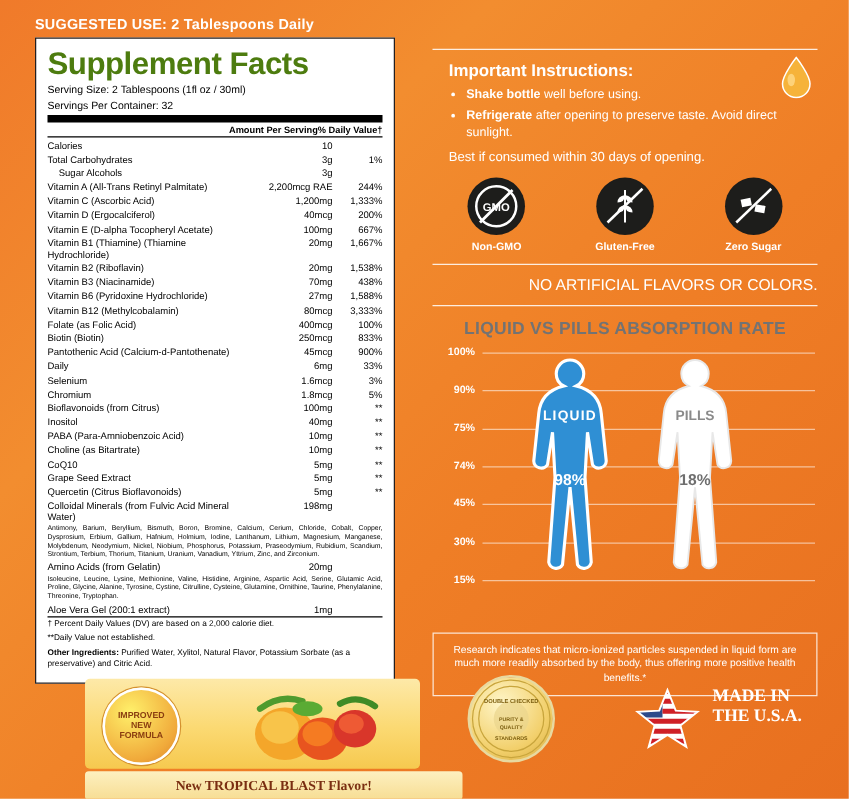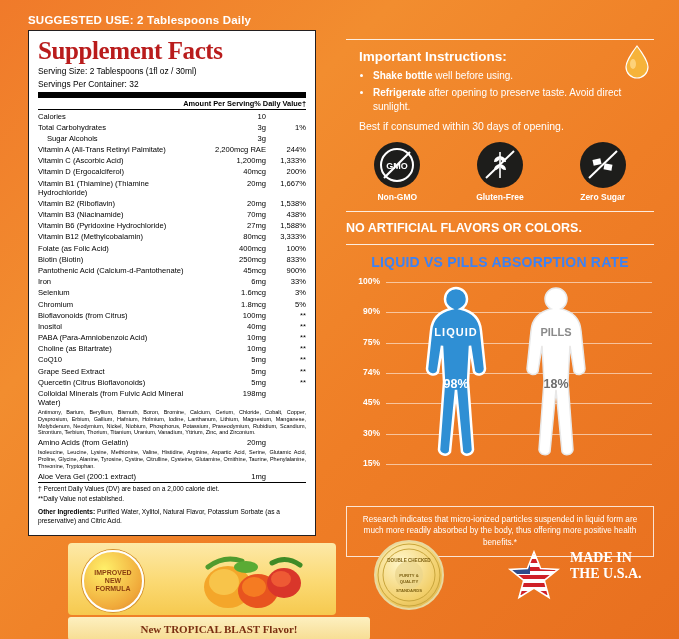--- a/index.html
+++ b/index.html
@@ -19,22 +19,22 @@
   .suggested-use{
     font-size:11.5px;font-weight:bold;color:#ffffff;letter-spacing:.2px;
     margin-bottom:4px;
   }
   .sf-panel{
     background:#ffffff;border:1px solid #231f20;
     padding:7px 9px 9px 9px;
     box-sizing:border-box;width:288px;
   }
   .sf-title{
-    font-size:25px;font-weight:bold;color:#b91c1c;letter-spacing:-0.4px;line-height:1.05;
-    font-family:Liberation Serif, serif;
+    font-size:25px;font-weight:bold;color:#4d7c0f;letter-spacing:-0.4px;line-height:1.05;
+    font-family:Liberation Sans, sans-serif;
   }
   .sf-serv{font-size:8.4px;color:#000;line-height:1.25;margin-top:2px;}
   .rule-thick{border-top:6px solid #000;margin:3px 0 0 0;}
   .rule-thin{border-top:1px solid #000;margin:0;}
 
   table.sf{width:100%;border-collapse:collapse;font-size:7.6px;color:#000;}
   table.sf td{padding:1.1px 0;vertical-align:top;}
   td.amt{text-align:right;width:74px;white-space:nowrap;}
   td.dv{text-align:right;width:40px;white-space:nowrap;}
   .hdr td{font-weight:bold;font-size:7.4px;padding-bottom:1px;}
@@ -87,24 +87,24 @@
   .icons-row{display:flex;justify-content:space-around;margin-top:10px;}
   .icon-item{text-align:center;width:84px;}
   .icon-circ{
     width:46px;height:46px;border-radius:50%;
     background:#1d1d1b;margin:0 auto 4px auto;
     display:flex;align-items:center;justify-content:center;
     position:relative;
   }
   .icon-lbl{font-size:8.5px;font-weight:bold;color:#fff;}
   .no-artificial{
-    text-align:left;font-size:12.5px;font-weight:bold;color:#fff;margin-top:8px;
+    text-align:right;font-size:12.5px;font-weight:normal;color:#fff;margin-top:8px;
   }
   .chart-title{
-    text-align:center;font-size:14px;font-weight:bold;color:#3b82f6;margin:2px 0 6px 0;letter-spacing:.2px;
+    text-align:center;font-size:14px;font-weight:bold;color:#737373;margin:2px 0 6px 0;letter-spacing:.2px;
   }
   .chart-wrap{position:relative;height:212px;margin-top:2px;}
   .y-axis{position:absolute;left:0;top:0;width:34px;height:196px;}
   .y-tick{position:absolute;left:0;width:34px;text-align:right;font-size:8.5px;font-weight:bold;color:#fff;}
   .grid{position:absolute;left:40px;right:2px;top:0;height:196px;}
   .grid-line{position:absolute;left:0;right:0;border-top:1px solid rgba(255,255,255,.55);}
   .note{
     margin-top:18px;border:1px solid rgba(255,255,255,.8);
     padding:7px 9px;font-size:8.2px;line-height:1.45;text-align:center;color:#fff;
   }
@@ -179,20 +179,25 @@
               <td class="">Vitamin C (Ascorbic Acid)</td>
               <td class="amt ">1,200mg</td>
               <td class="dv ">1,333%</td>
             </tr>
             <tr>
               <td class="">Vitamin D (Ergocalciferol)</td>
               <td class="amt ">40mcg</td>
               <td class="dv ">200%</td>
             </tr>
             <tr>
+              <td class="">Vitamin E (D-alpha Tocopheryl Acetate)</td>
+              <td class="amt ">100mg</td>
+              <td class="dv ">667%</td>
+            </tr>
+            <tr>
               <td class="">Vitamin B1 (Thiamine) (Thiamine Hydrochloride)</td>
               <td class="amt ">20mg</td>
               <td class="dv ">1,667%</td>
             </tr>
             <tr>
               <td class="">Vitamin B2 (Riboflavin)</td>
               <td class="amt ">20mg</td>
               <td class="dv ">1,538%</td>
             </tr>
             <tr>
@@ -219,21 +224,21 @@
               <td class="">Biotin (Biotin)</td>
               <td class="amt ">250mcg</td>
               <td class="dv ">833%</td>
             </tr>
             <tr>
               <td class="">Pantothenic Acid (Calcium-d-Pantothenate)</td>
               <td class="amt ">45mcg</td>
               <td class="dv ">900%</td>
             </tr>
             <tr>
-              <td class="">Iron</td>
+              <td class="">Daily</td>
               <td class="amt ">6mg</td>
               <td class="dv ">33%</td>
             </tr>
             <tr>
               <td class="">Selenium</td>
               <td class="amt ">1.6mcg</td>
               <td class="dv ">3%</td>
             </tr>
             <tr>
               <td class="">Chromium</td>

